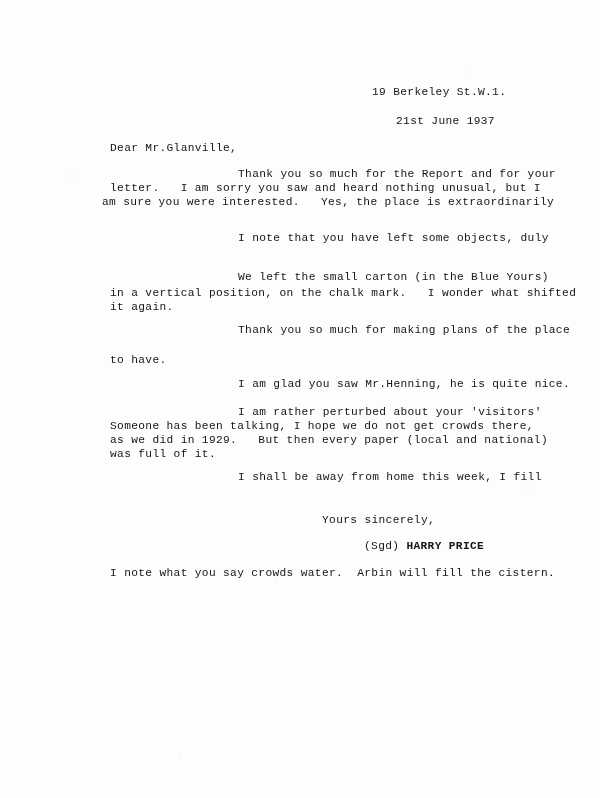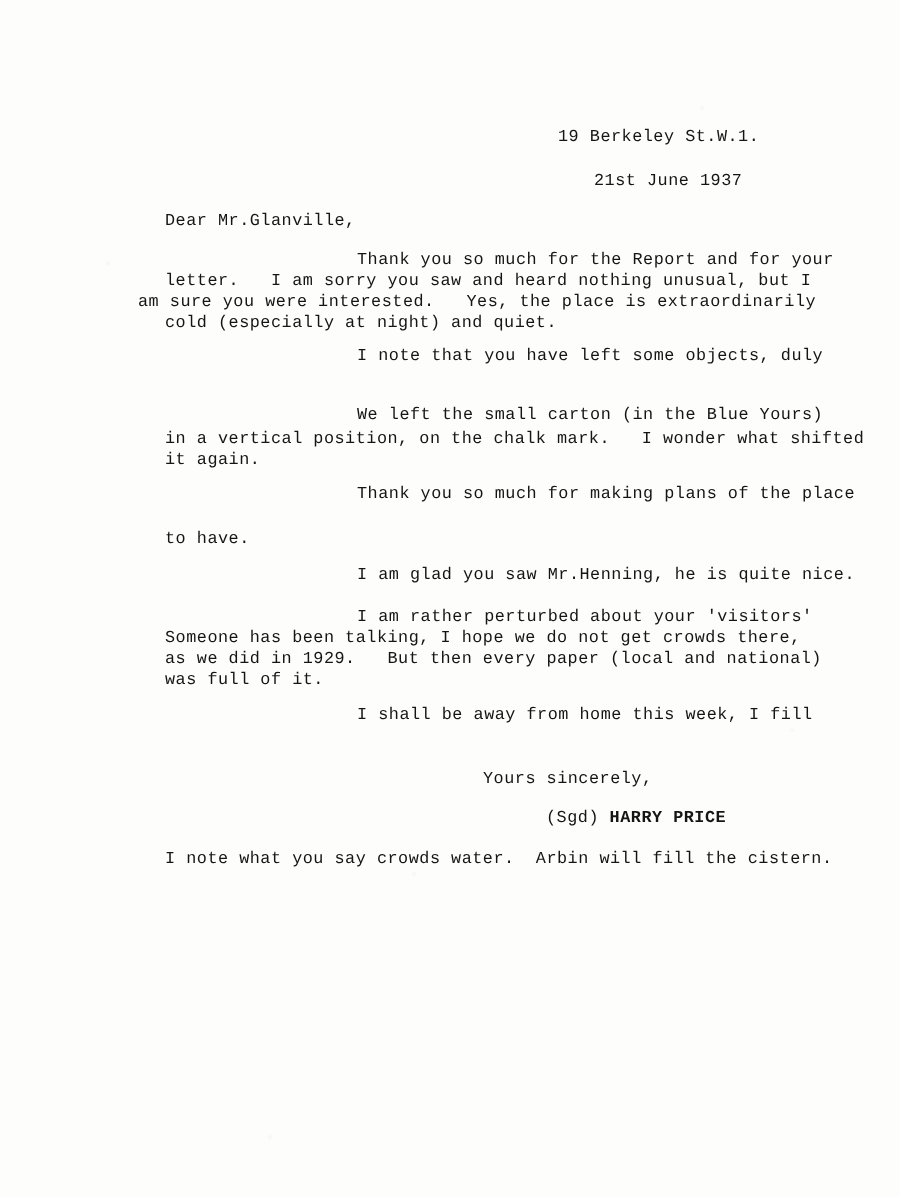--- a/index.html
+++ b/index.html
@@ -53,21 +53,21 @@
     left: 372px;
   }
   .addr-1 { top: 86px; }
   .addr-2 { left: 396px; top: 115px; }
 
   .salutation { left: 110px; top: 142px; }
 
   
   .p1-l1 { left: 238px; top: 168px; }
   .p1-l2 { left: 110px; top: 182px; }
-  .p1-l3 { left: 92px; top: 196px; }
+  .p1-l3 { left: 102px; top: 196px; }
   .p1-l4 { left: 110px; top: 210px; }
 
   .p2-l1 { left: 238px; top: 232px; }
   .p2-l2 { left: 110px; top: 248px; }
 
   .p3-l1 { left: 238px; top: 271px; }
   .p3-l2 { left: 110px; top: 287px; }
   .p3-l3 { left: 110px; top: 301px; }
 
   .p4-l1 { left: 238px; top: 324px; }
@@ -99,21 +99,20 @@
   <div class="letter">
 
     <div class="line addr addr-1">19 Berkeley St.W.1.</div>
     <div class="line addr addr-2">21st June 1937</div>
 
     <div class="line salutation">Dear Mr.Glanville,</div>
 
     <div class="line p1-l1">Thank you so much for the Report and for your</div>
     <div class="line p1-l2">letter.   I am sorry you saw and heard nothing unusual, but I</div>
     <div class="line p1-l3">am sure you were interested.   Yes, the place is extraordinarily</div>
-    <div class="line p1-l4">cold (especially at night) and quiet.</div>
 
     <div class="line p2-l1">I note that you have left some objects, duly</div>
 
     <div class="line p3-l1">We left the small carton (in the Blue Yours)</div>
     <div class="line p3-l2">in a vertical position, on the chalk mark.   I wonder what shifted</div>
     <div class="line p3-l3">it again.</div>
 
     <div class="line p4-l1">Thank you so much for making plans of the place</div>
     <div class="line p4-l3">to have.</div>
 

